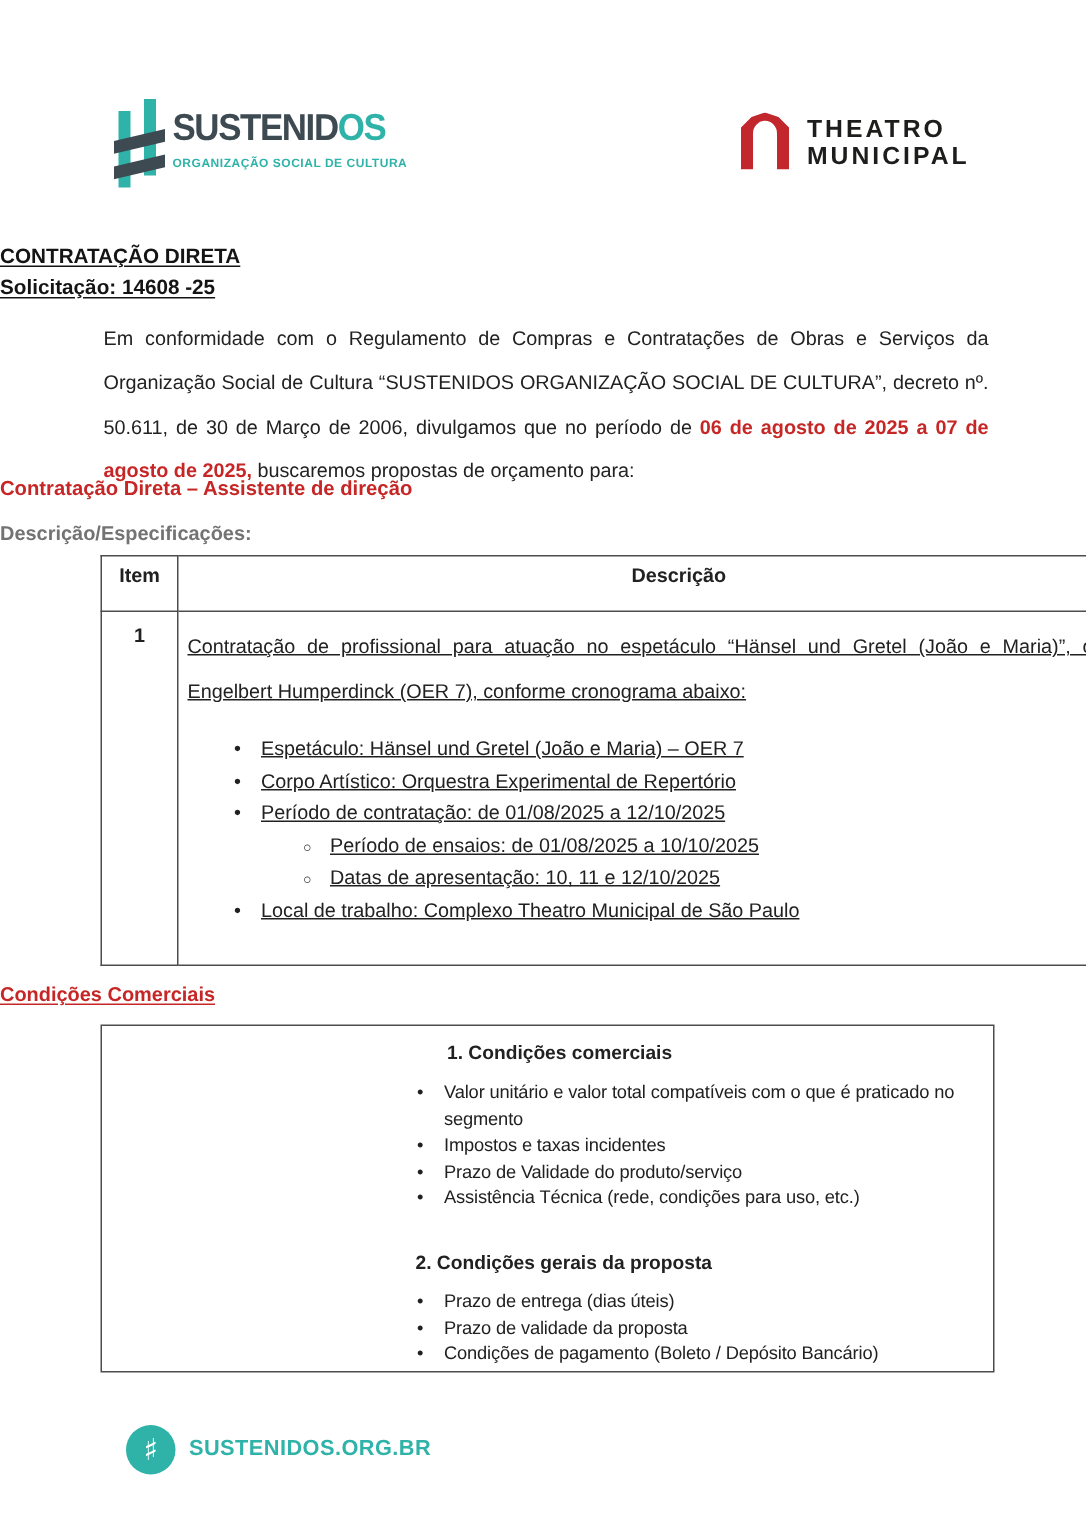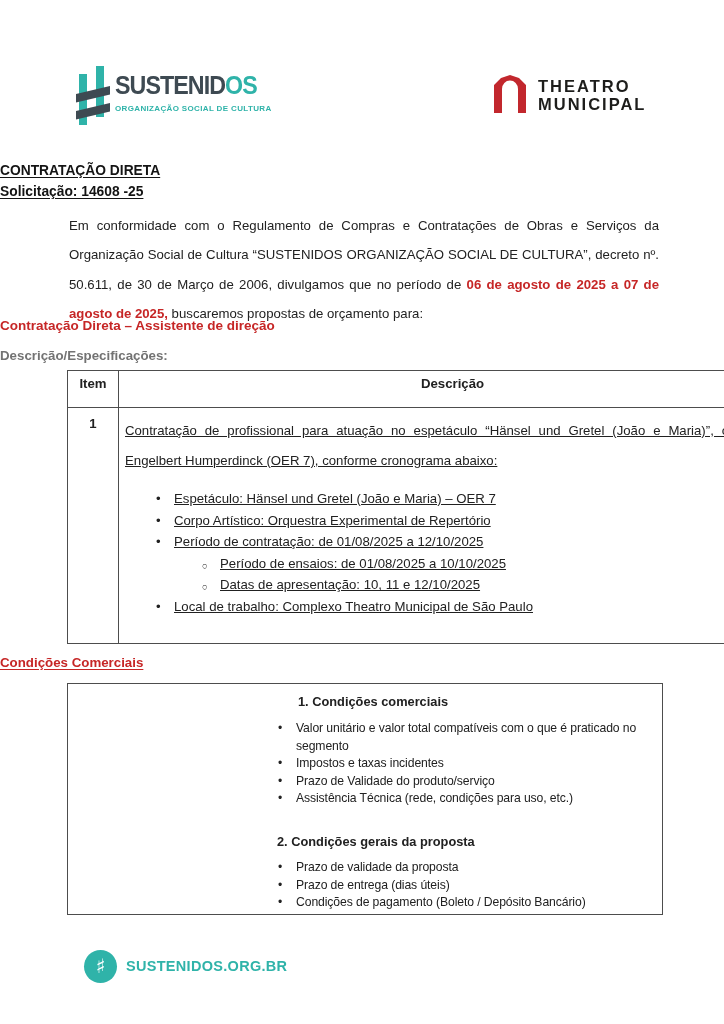--- a/index.html
+++ b/index.html
@@ -139,22 +139,22 @@
   <div class="abs cc-box">
     <div class="cc-h cc-h1">1. Condições comerciais</div>
     <div class="cc-list">
       <div class="ccb">Valor unitário e valor total compatíveis com o que é praticado no segmento</div>
       <div class="ccb">Impostos e taxas incidentes</div>
       <div class="ccb">Prazo de Validade do produto/serviço</div>
       <div class="ccb">Assistência Técnica (rede, condições para uso, etc.)</div>
     </div>
     <div class="cc-h cc-h2">2. Condições gerais da proposta</div>
     <div class="cc-list cc-list2">
+      <div class="ccb">Prazo de entrega (dias úteis)</div>
       <div class="ccb">Prazo de validade da proposta</div>
-      <div class="ccb">Prazo de entrega (dias úteis)</div>
       <div class="ccb">Condições de pagamento (Boleto / Depósito Bancário)</div>
     </div>
   </div>
 
   <div class="abs footer-icon">♯</div>
   <div class="abs footer-site">SUSTENIDOS.ORG.BR</div>
 
 </div>
 
 </body></html>

